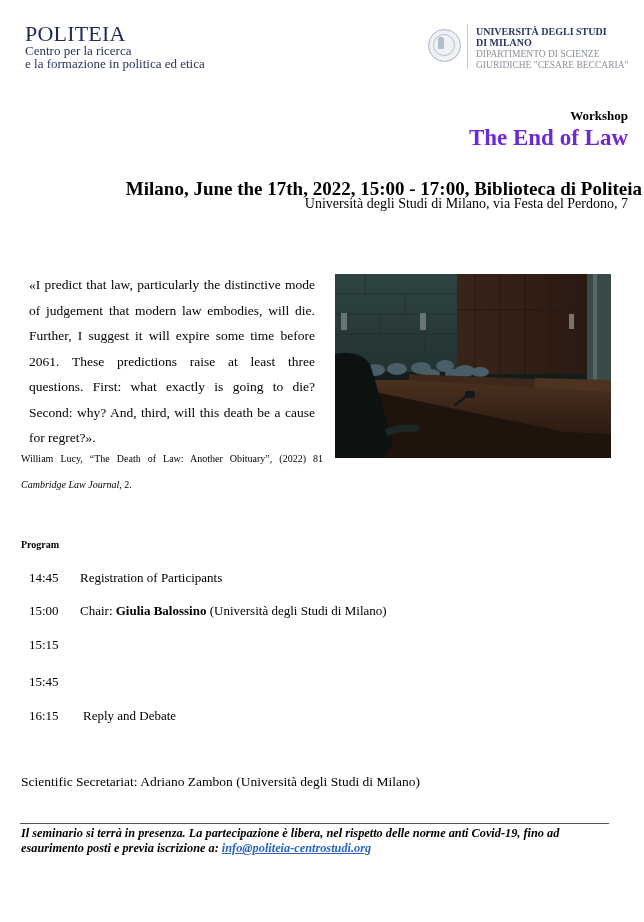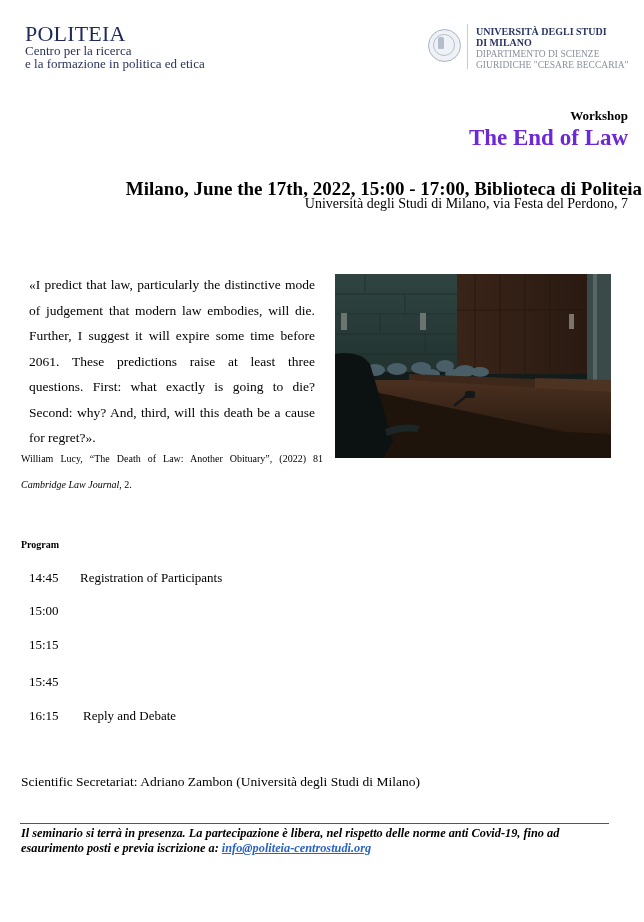--- a/index.html
+++ b/index.html
@@ -147,20 +147,21 @@
 </div>
 
 <div class="abs prog-head">Program</div>
 
 <div class="abs row" style="top:569px;">
   <span class="time">14:45</span>
   <span class="desc"><span>Registration of Participants</span><span class="b"></span><span></span></span>
 </div>
 <div class="abs row" style="top:602px;">
   <span class="time">15:00</span>
+  <span class="desc"><span>Chair: </span><span class="b">Giulia Balossino</span><span> (Università degli Studi di Milano)</span></span>
 </div>
 <div class="abs row" style="top:636px;">
   <span class="time">15:15</span>
 </div>
 <div class="abs row" style="top:673px;">
   <span class="time">15:45</span>
 </div>
 <div class="abs row" style="top:707px;">
   <span class="time">16:15</span>
   <span class="desc shift"><span>Reply and Debate</span><span class="b"></span><span></span></span>

